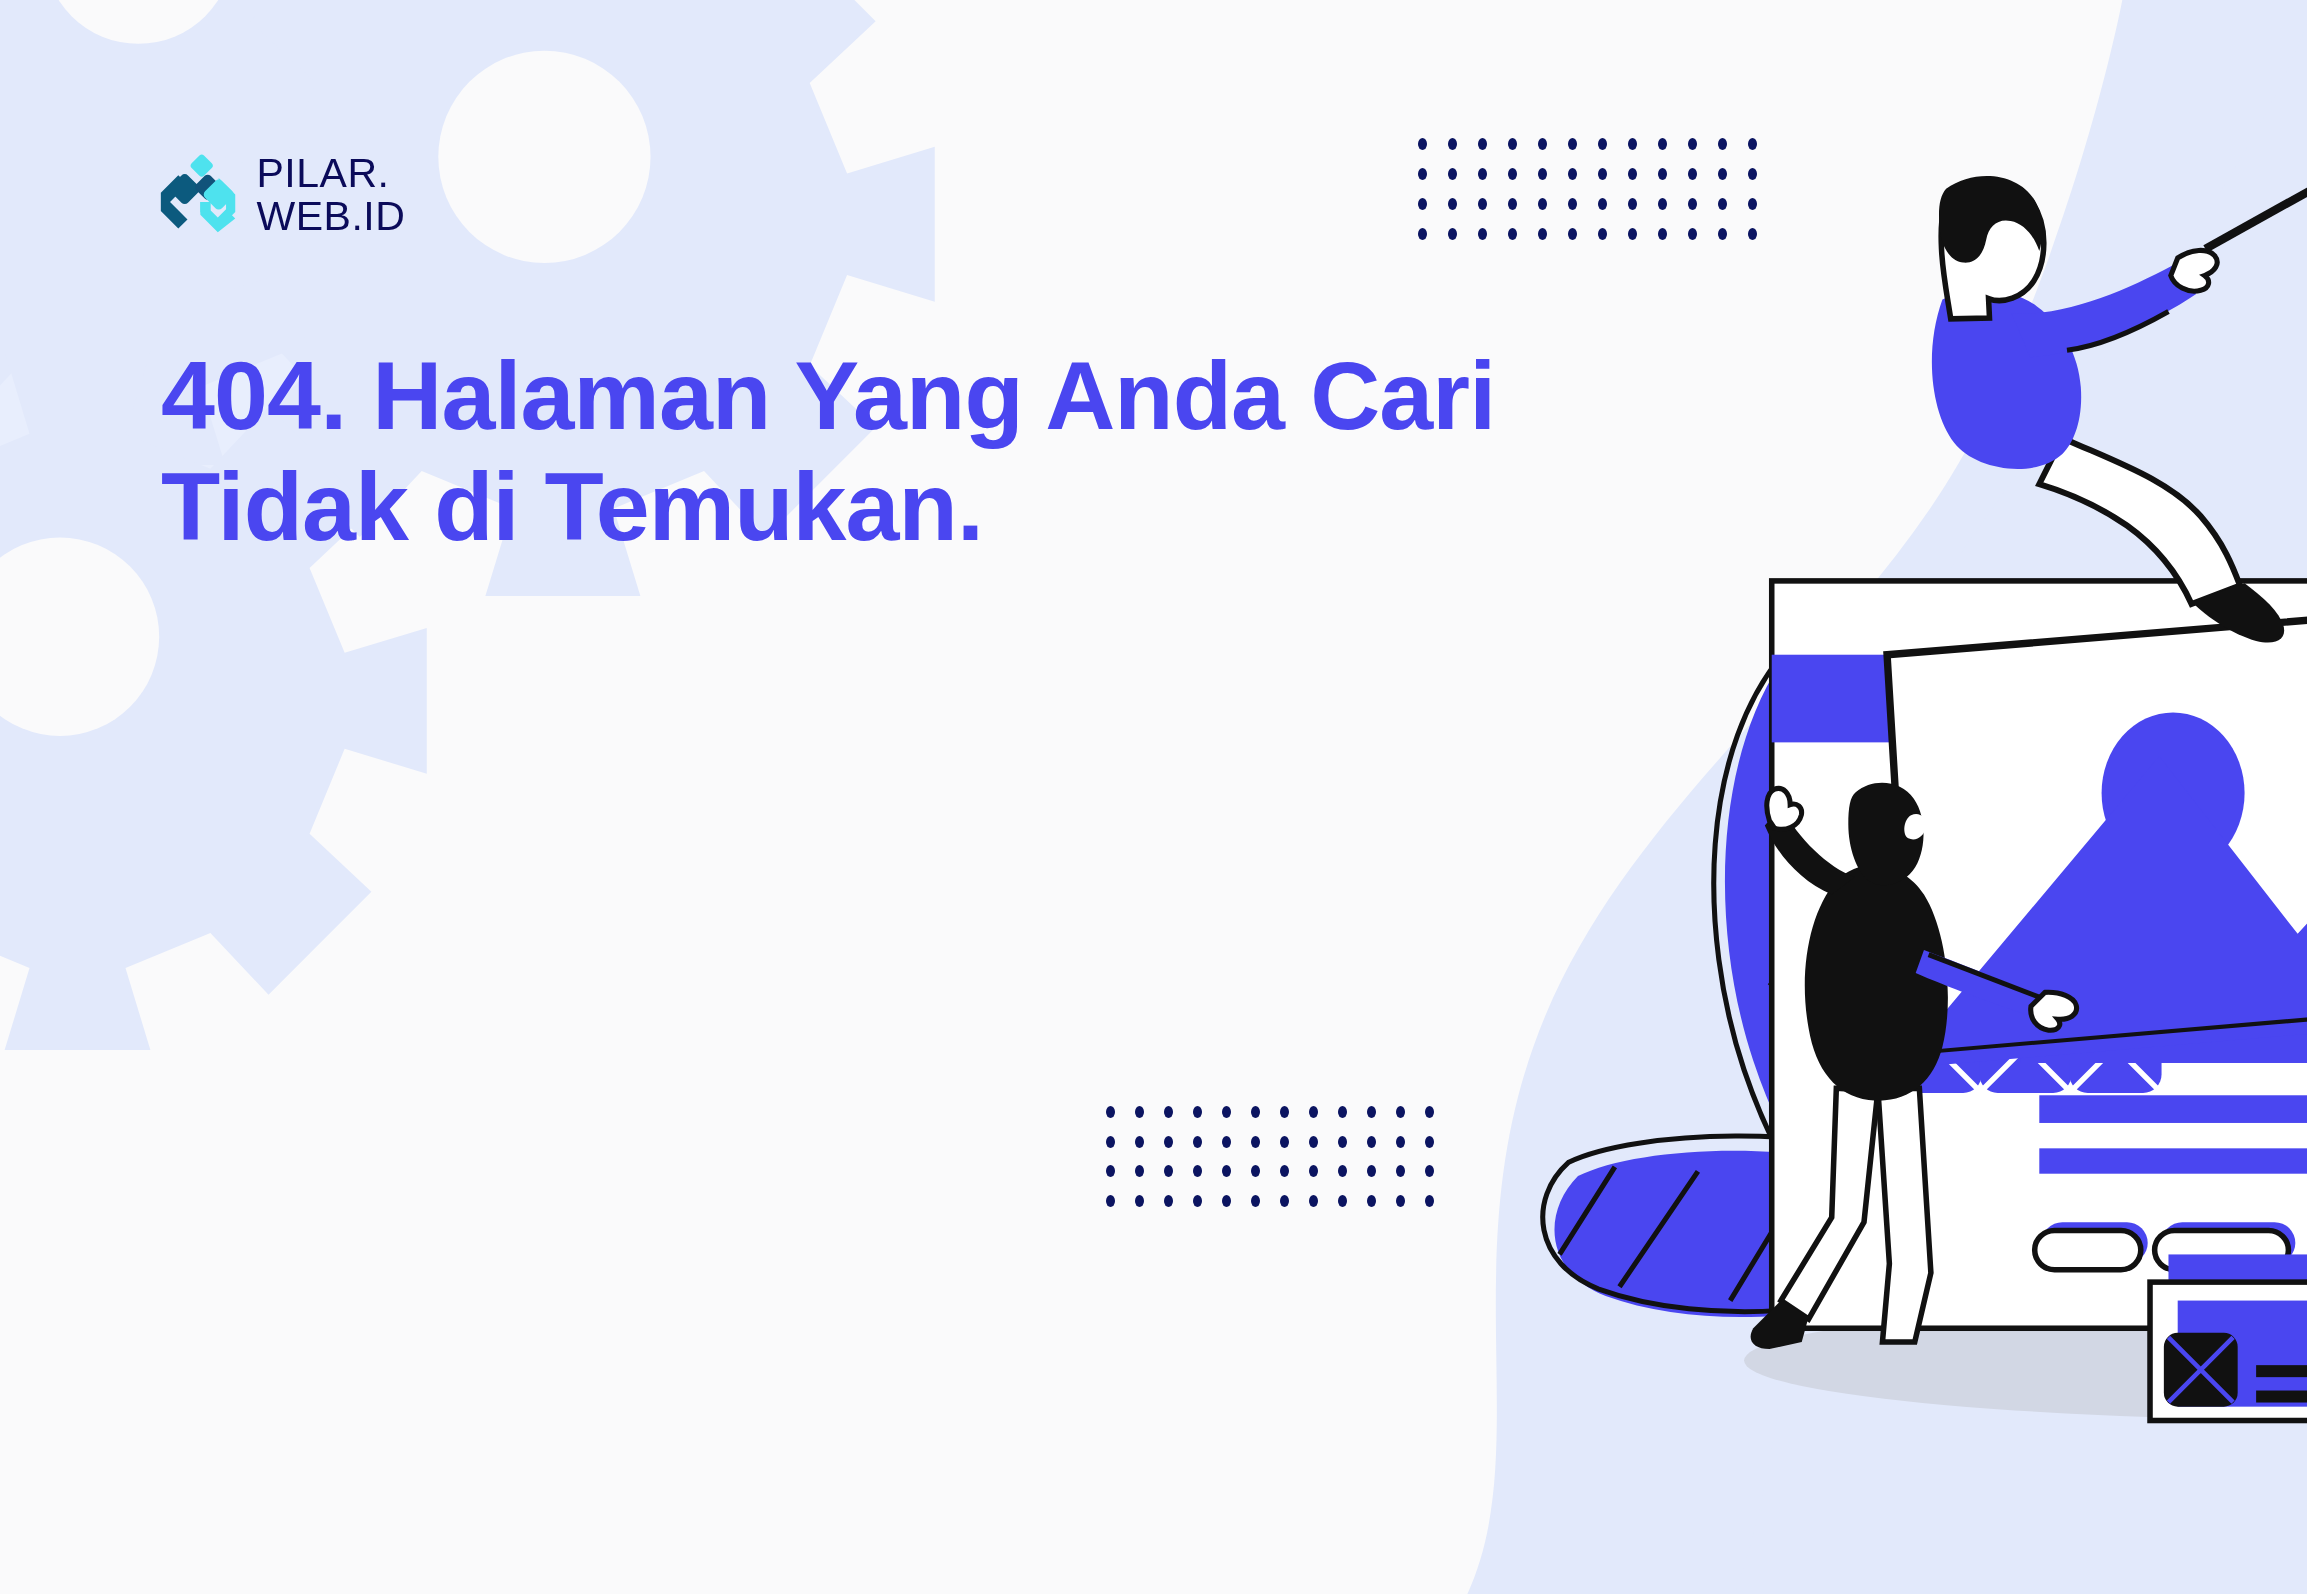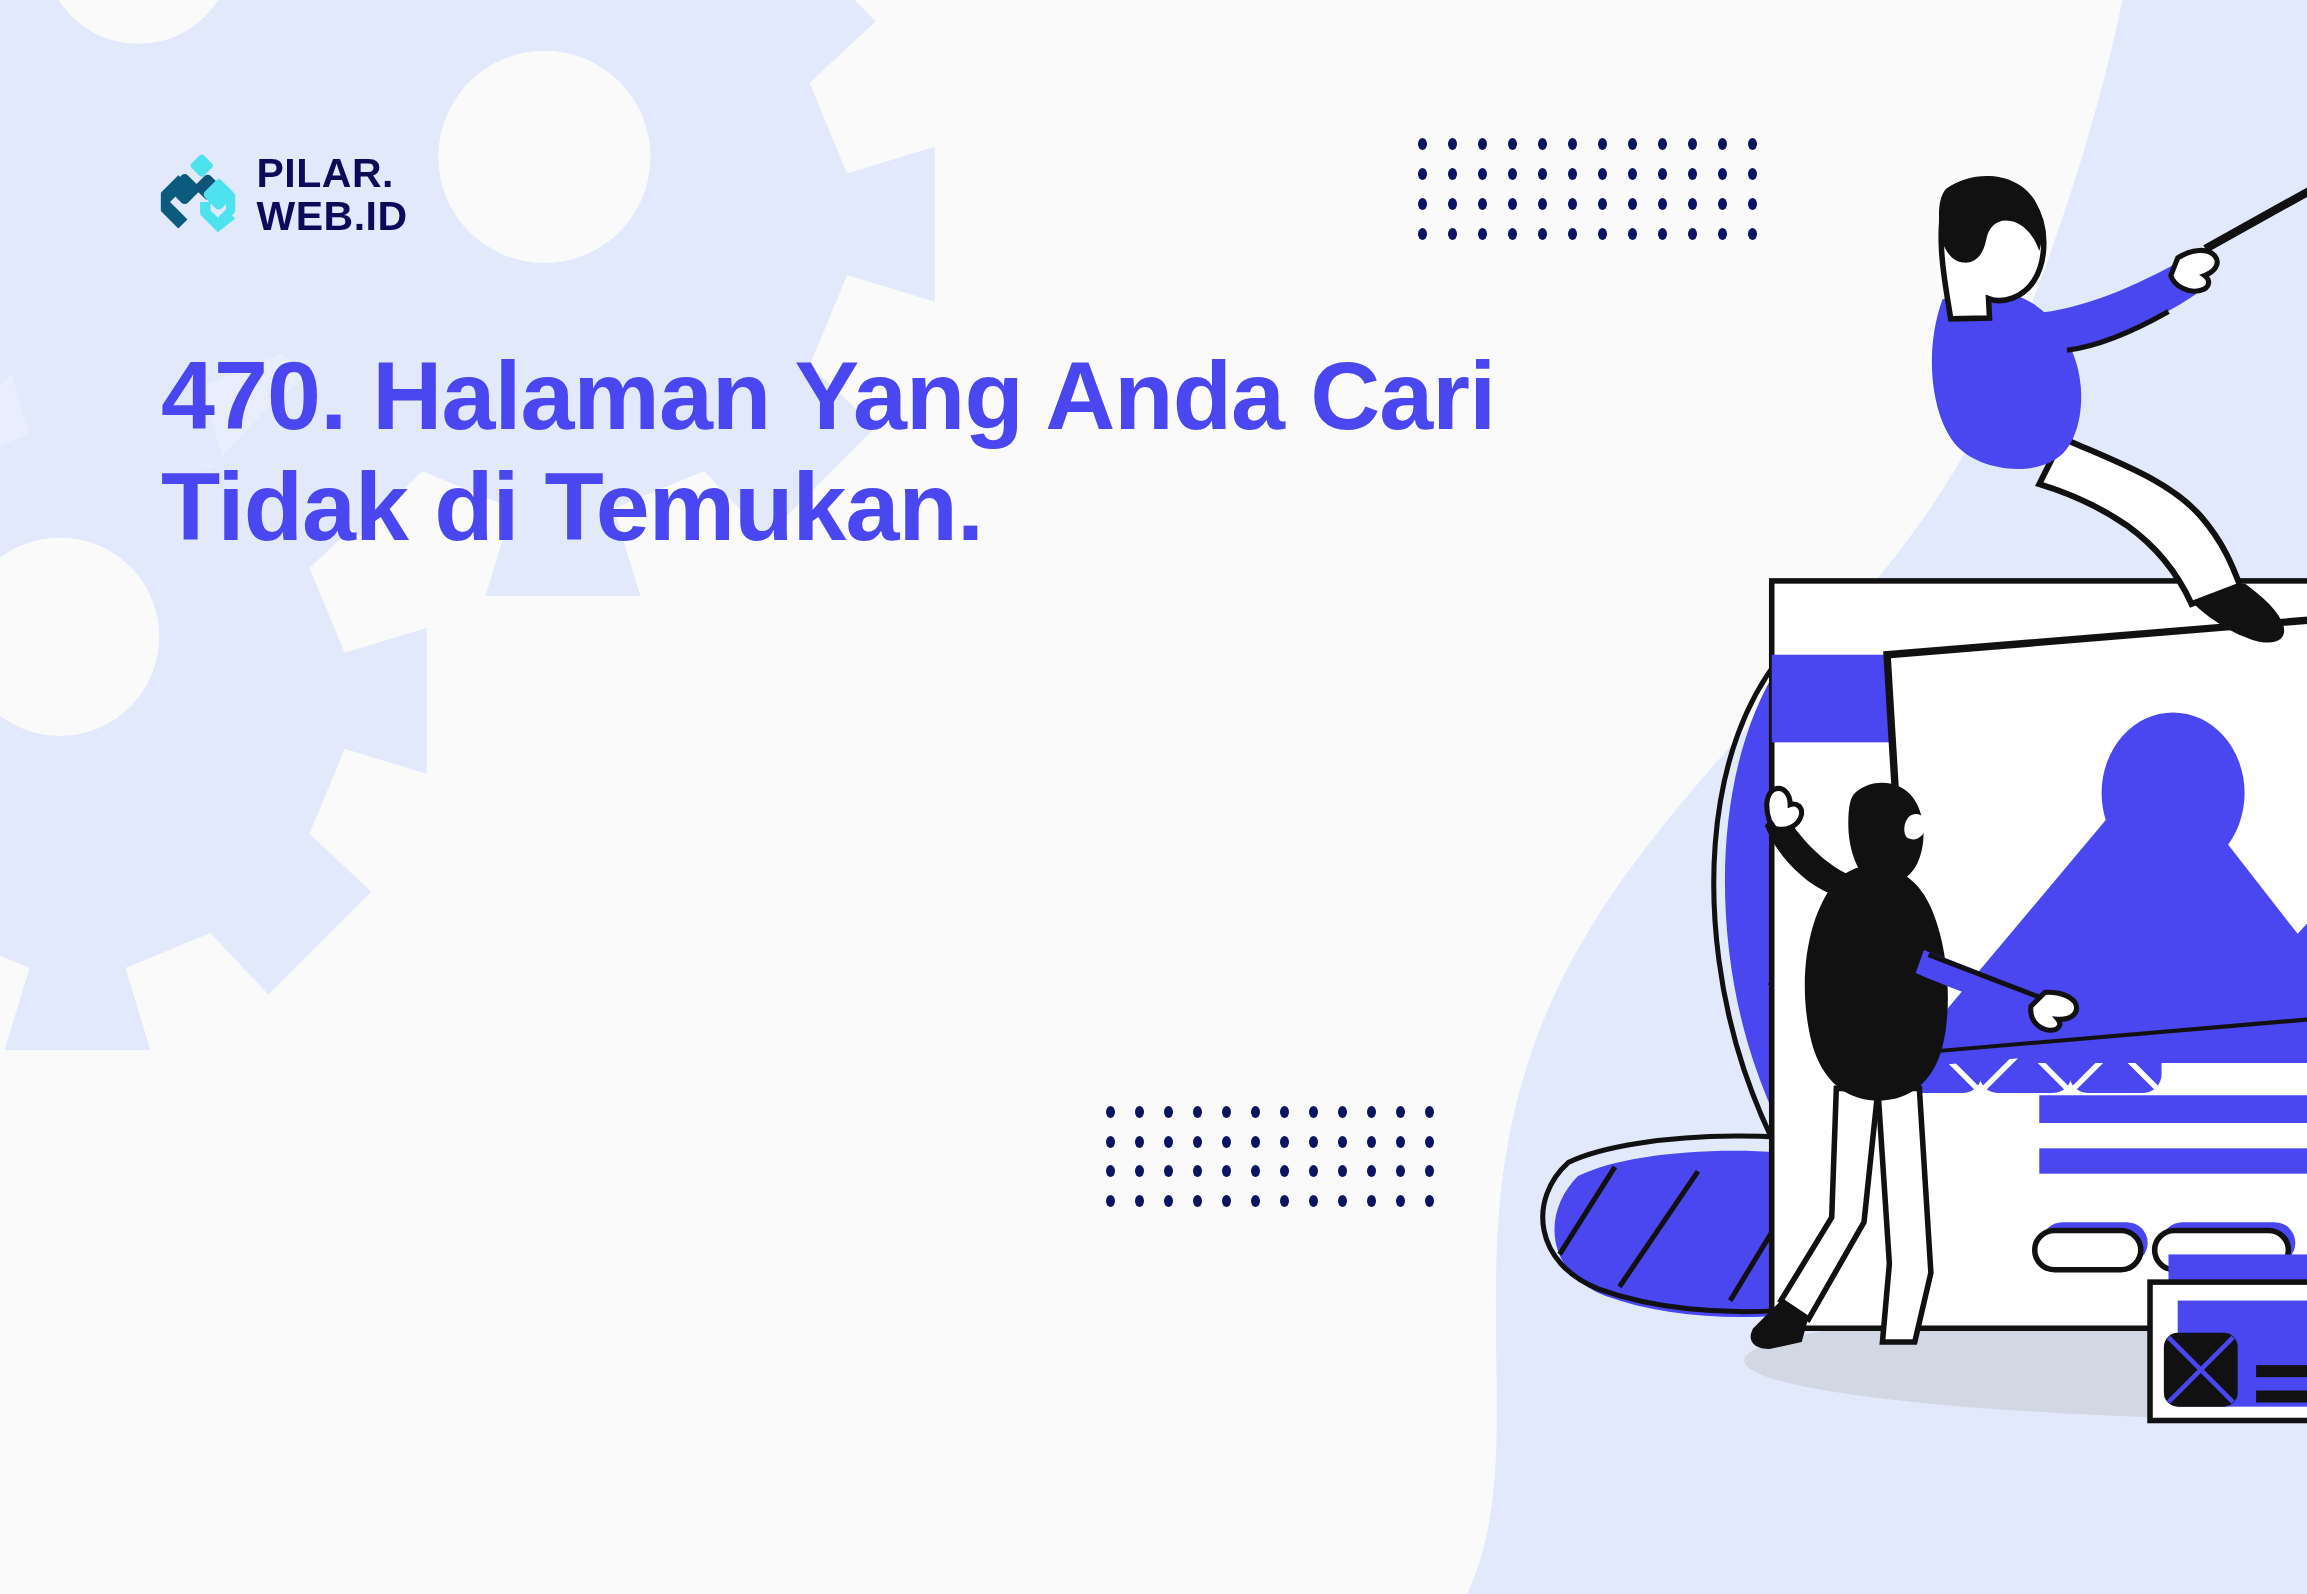--- a/index.html
+++ b/index.html
@@ -14,21 +14,21 @@
   
   .bg-layer { position:absolute; inset:0; pointer-events:none; }
 
   
   .logo-wrap {
     position:absolute; left:159px; top:152px;
     display:flex; align-items:center; gap:18.5px;
   }
   .logo-mark { width:79px; height:83px; flex:0 0 auto; }
   .logo-text {
-    font-size:41px; font-weight:bold; line-height:1.06;
+    font-size:41px; font-weight:normal; line-height:1.06;
     letter-spacing:0.5px; color:#0B0B5A; white-space:pre-line;
   }
 
   
   .headline {
     position:absolute; left:161px; top:341px; width:1384px;
     font-size:97px; font-weight:bold; line-height:1.14;
     letter-spacing:-0.9px; color:#4A46F0;
   }
 
@@ -99,21 +99,21 @@
 
       <rect x="84" y="50" width="44" height="44" rx="9" transform="rotate(45 106 72)" fill="#11537A"></rect>
 
       <path d="M130 52 L166 88 L166 126 L128 164 L90 126 L90 104 L112 104 L112 122 L128 138 L146 120 L146 96 L128 78 Z" fill="#4EE2EE"></path>
       <rect x="104" y="62" width="52" height="52" rx="10" transform="rotate(45 130 88)" fill="#4EE2EE"></rect>
       <path d="M90 104 L112 104 L112 126 L128 142 L148 122 L166 140 L128 170 L90 132 Z" fill="#4EE2EE"></path>
     </svg>
     <div class="logo-text"><span>PILAR.</span><br><span>WEB.ID</span></div>
   </div>
 
-  <h1 class="headline">470. Halaman Yang Anda Cari Tidak di Temukan.</h1>
+  <h1 class="headline">404. Halaman Yang Anda Cari Tidak di Temukan.</h1>
 
 
   <div class="dotgrid" id="dotgrid-top">
       <i style="background: rgb(11, 20, 97);"></i>
       <i style="background: rgb(11, 20, 97);"></i>
       <i style="background: rgb(11, 20, 97);"></i>
       <i style="background: rgb(11, 20, 97);"></i>
       <i style="background: rgb(11, 20, 97);"></i>
       <i style="background: rgb(11, 20, 97);"></i>
       <i style="background: rgb(11, 20, 97);"></i>

